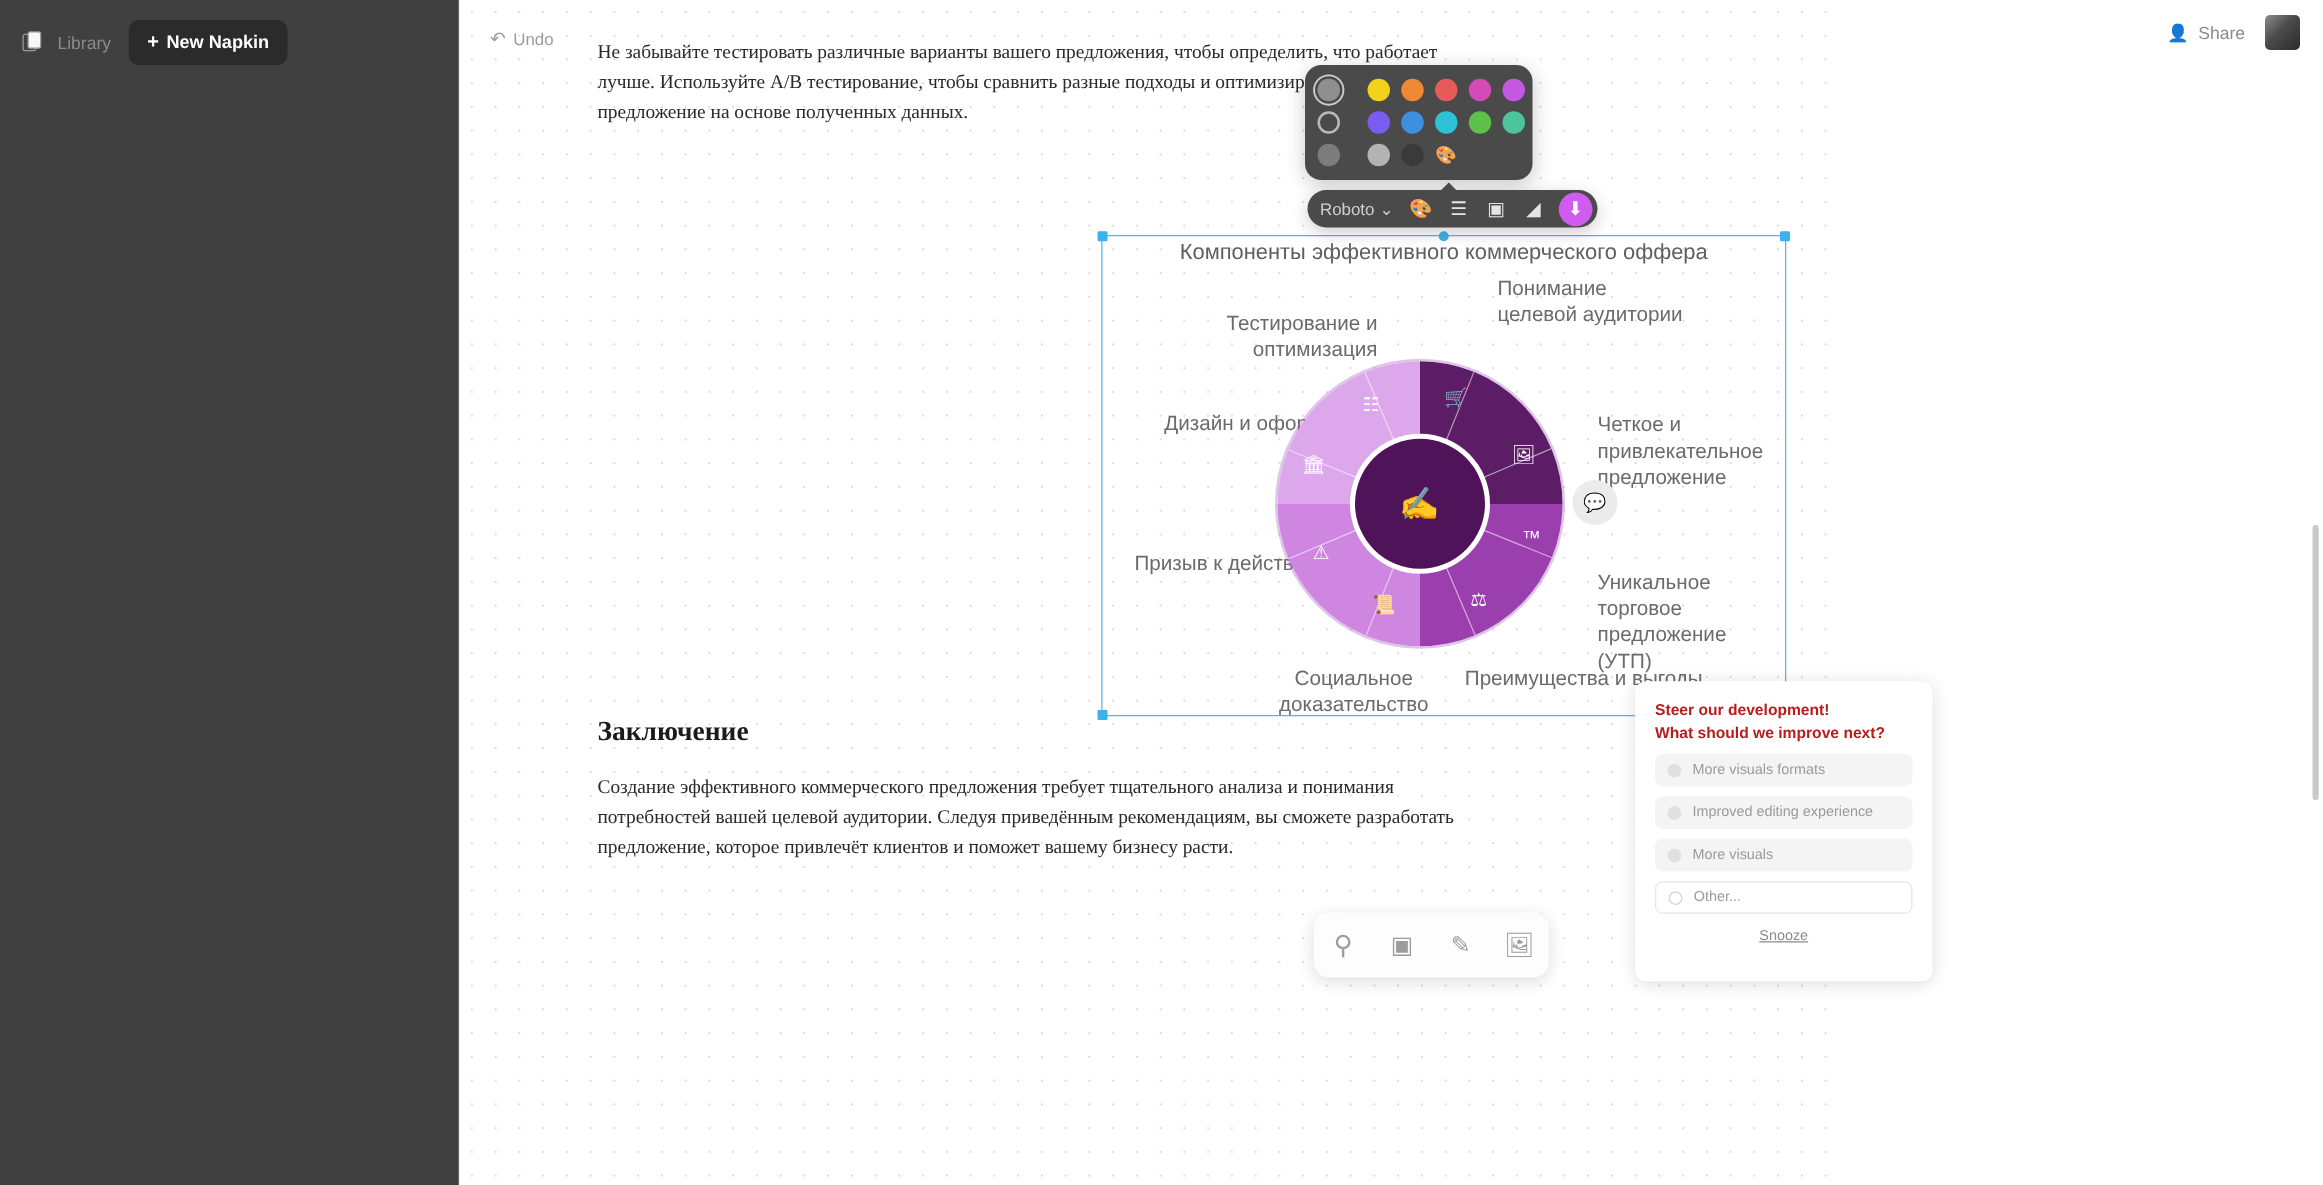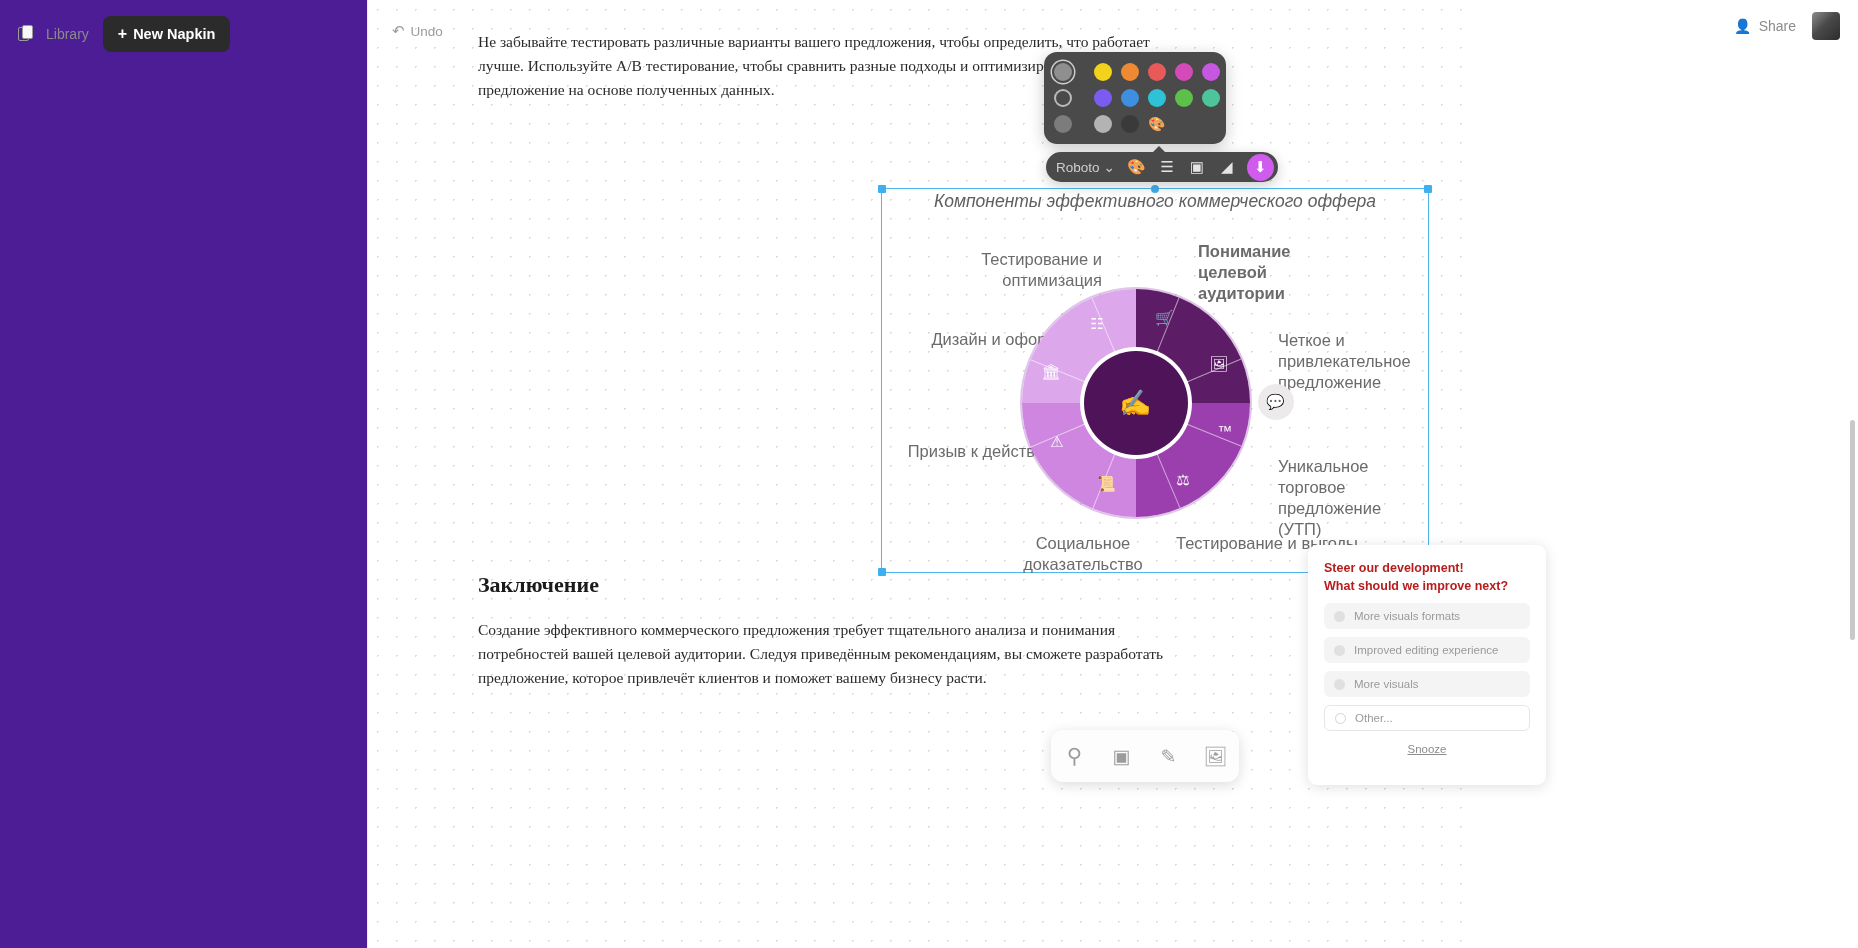--- a/index.html
+++ b/index.html
@@ -6,21 +6,21 @@
   html,body { width:1858px; height:948px; overflow:hidden; }
   body {
     font-family:"Liberation Sans", sans-serif;
     background:#ffffff;
     position:relative;
   }
 
   
   #left-rail{
     position:absolute; left:0; top:0; width:368px; height:948px;
-    background:#4c1d95; border-right:1px solid #ececec;
+    background:#404040; border-right:1px solid #ececec;
   }
   #rail-top{ display:flex; align-items:center; gap:14px; padding:16px 18px; }
   .lib-btn{ display:flex; align-items:center; gap:9px; cursor:pointer; }
   .lib-icon{ width:19px; height:19px; position:relative; }
   .lib-icon i{ position:absolute; border:1.6px solid #9a9a9a; border-radius:2px; }
   .lib-icon i:nth-child(1){ left:0; top:2px; width:11px; height:14px; }
   .lib-icon i:nth-child(2){ left:4px; top:0px; width:11px; height:14px; background:#f7f7f7; }
   .lib-label{ color:#8b8b8b; font-size:14px; }
   .new-napkin{
     background:#2b2b2b; color:#fff; border:none; border-radius:8px;
@@ -66,21 +66,21 @@
   }
   .handle{
     position:absolute; width:8px; height:8px; background:#3fb0ef; border-radius:1px;
   }
   .h-tl{ left:-4px; top:-4px; } .h-tr{ right:-4px; top:-4px; }
   .h-bl{ left:-4px; bottom:-4px; } .h-br{ right:-4px; bottom:-4px; }
   .h-tm{ left:50%; margin-left:-4px; top:-4px; border-radius:50%; }
 
   .dg-title{
     position:absolute; left:0; right:0; top:2px; text-align:center;
-    font-size:17.5px; color:#5f5f5f;font-style:italic;
+    font-size:17.5px; color:#5f5f5f;
   }
   .lbl{ position:absolute; font-size:16.5px; line-height:21px; color:#6b6b6b; }
   .lbl.c{ text-align:center; }
   .lbl.r{ text-align:right; }
   .lbl.l{ text-align:left; }
 
   
   #wheel{
     position:absolute; left:140px; top:100px; width:228px; height:228px;
     border-radius:50%;
@@ -243,27 +243,27 @@
   <div id="diagram-frame">
     <span class="handle h-tl"></span>
     <span class="handle h-tm"></span>
     <span class="handle h-tr"></span>
     <span class="handle h-bl"></span>
     <span class="handle h-br"></span>
 
     <div class="dg-title">Компоненты эффективного коммерческого оффера</div>
 
     <div class="lbl r" style="left:40px;  top:60px;  width:180px;">Тестирование и оптимизация</div>
-    <div class="lbl l" style="left:316px; top:52px;  width:150px;font-weight:bold;">Понимание целевой аудитории</div>
+    <div class="lbl l" style="left:316px; top:32px;  width:150px;">Понимание целевой аудитории</div>
     <div class="lbl r" style="left:14px;  top:140px; width:208px;">Дизайн и оформление</div>
     <div class="lbl l" style="left:396px; top:141px; width:150px;">Четкое и привлекательное предложение</div>
     <div class="lbl r" style="left:2px;   top:252px; width:220px;">Призыв к действию (CTA)</div>
     <div class="lbl l" style="left:396px; top:232px; width:150px;margin-top:35px;">Уникальное торговое предложение (УТП)</div>
     <div class="lbl c" style="left:96px;  top:344px; width:210px;">Социальное доказательство</div>
-    <div class="lbl c" style="left:250px; top:344px; width:270px;">Тестирование и выгоды</div>
+    <div class="lbl c" style="left:250px; top:344px; width:270px;">Преимущества и выгоды</div>
 
     <div id="wheel">
       <span class="spoke" style="transform:rotate(22deg)"></span>
       <span class="spoke" style="transform:rotate(67deg)"></span>
       <span class="spoke" style="transform:rotate(112deg)"></span>
       <span class="spoke" style="transform:rotate(157deg)"></span>
       <span class="spoke" style="transform:rotate(202deg)"></span>
       <span class="spoke" style="transform:rotate(247deg)"></span>
       <span class="spoke" style="transform:rotate(292deg)"></span>
       <span class="spoke" style="transform:rotate(337deg)"></span>

